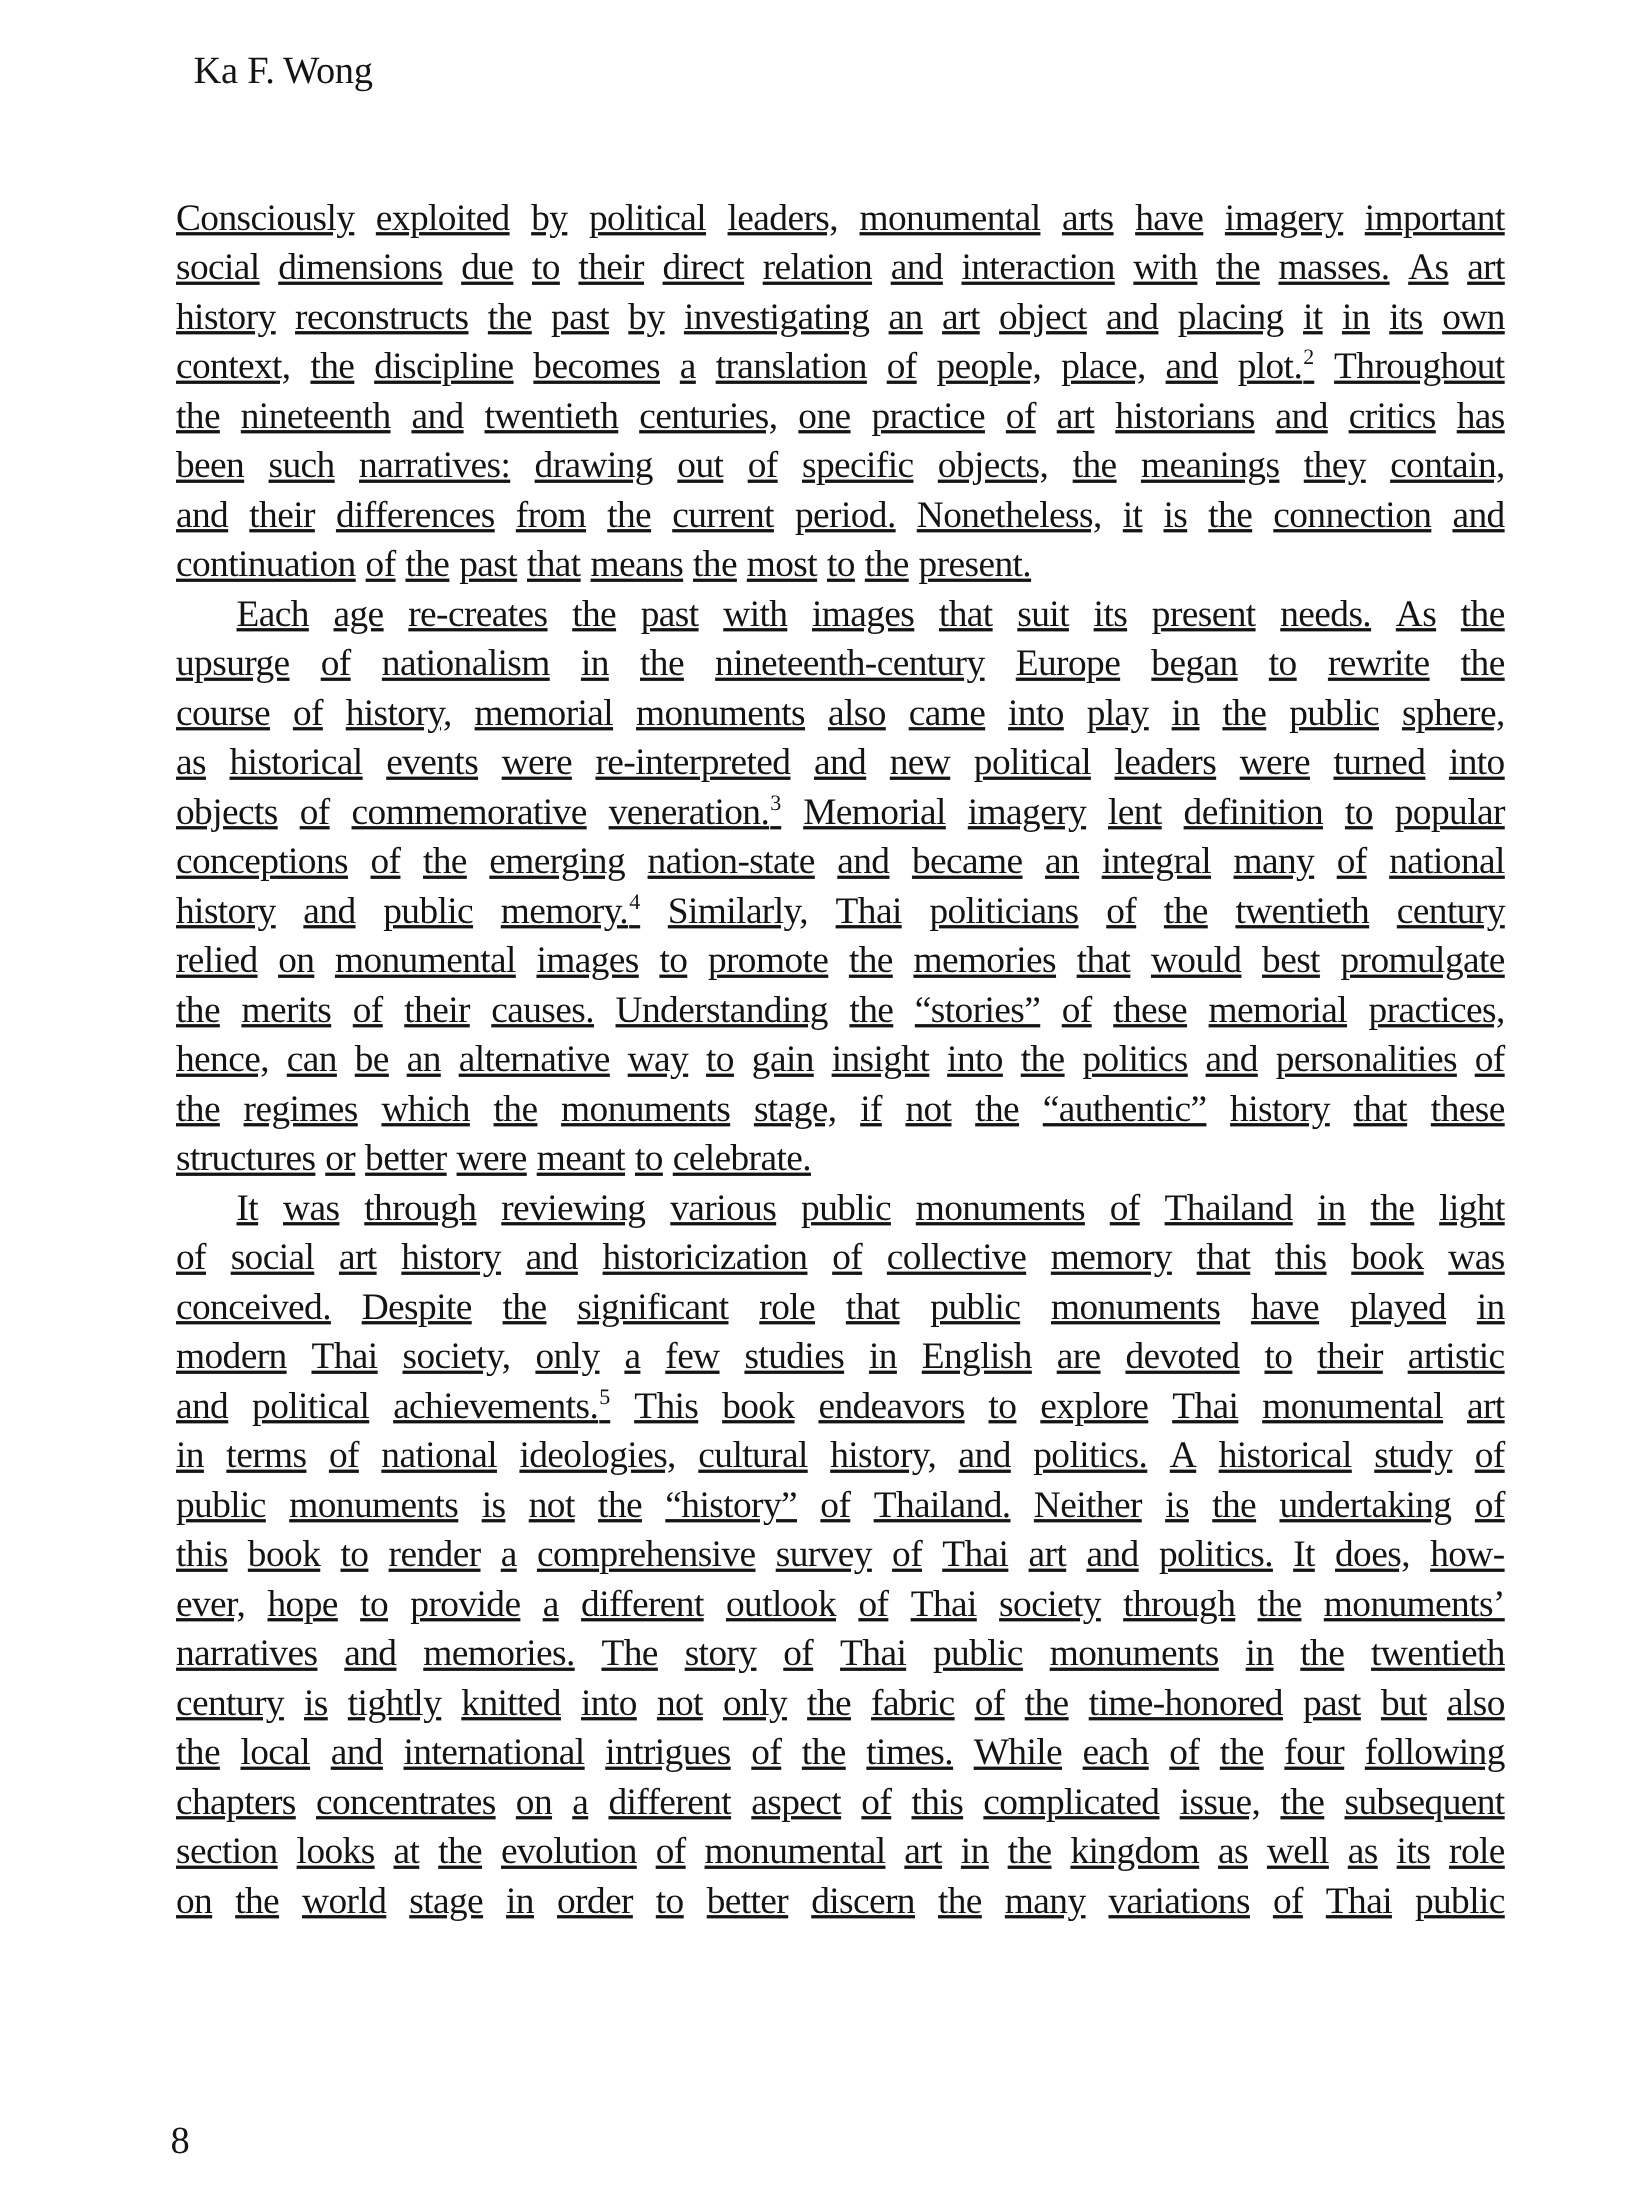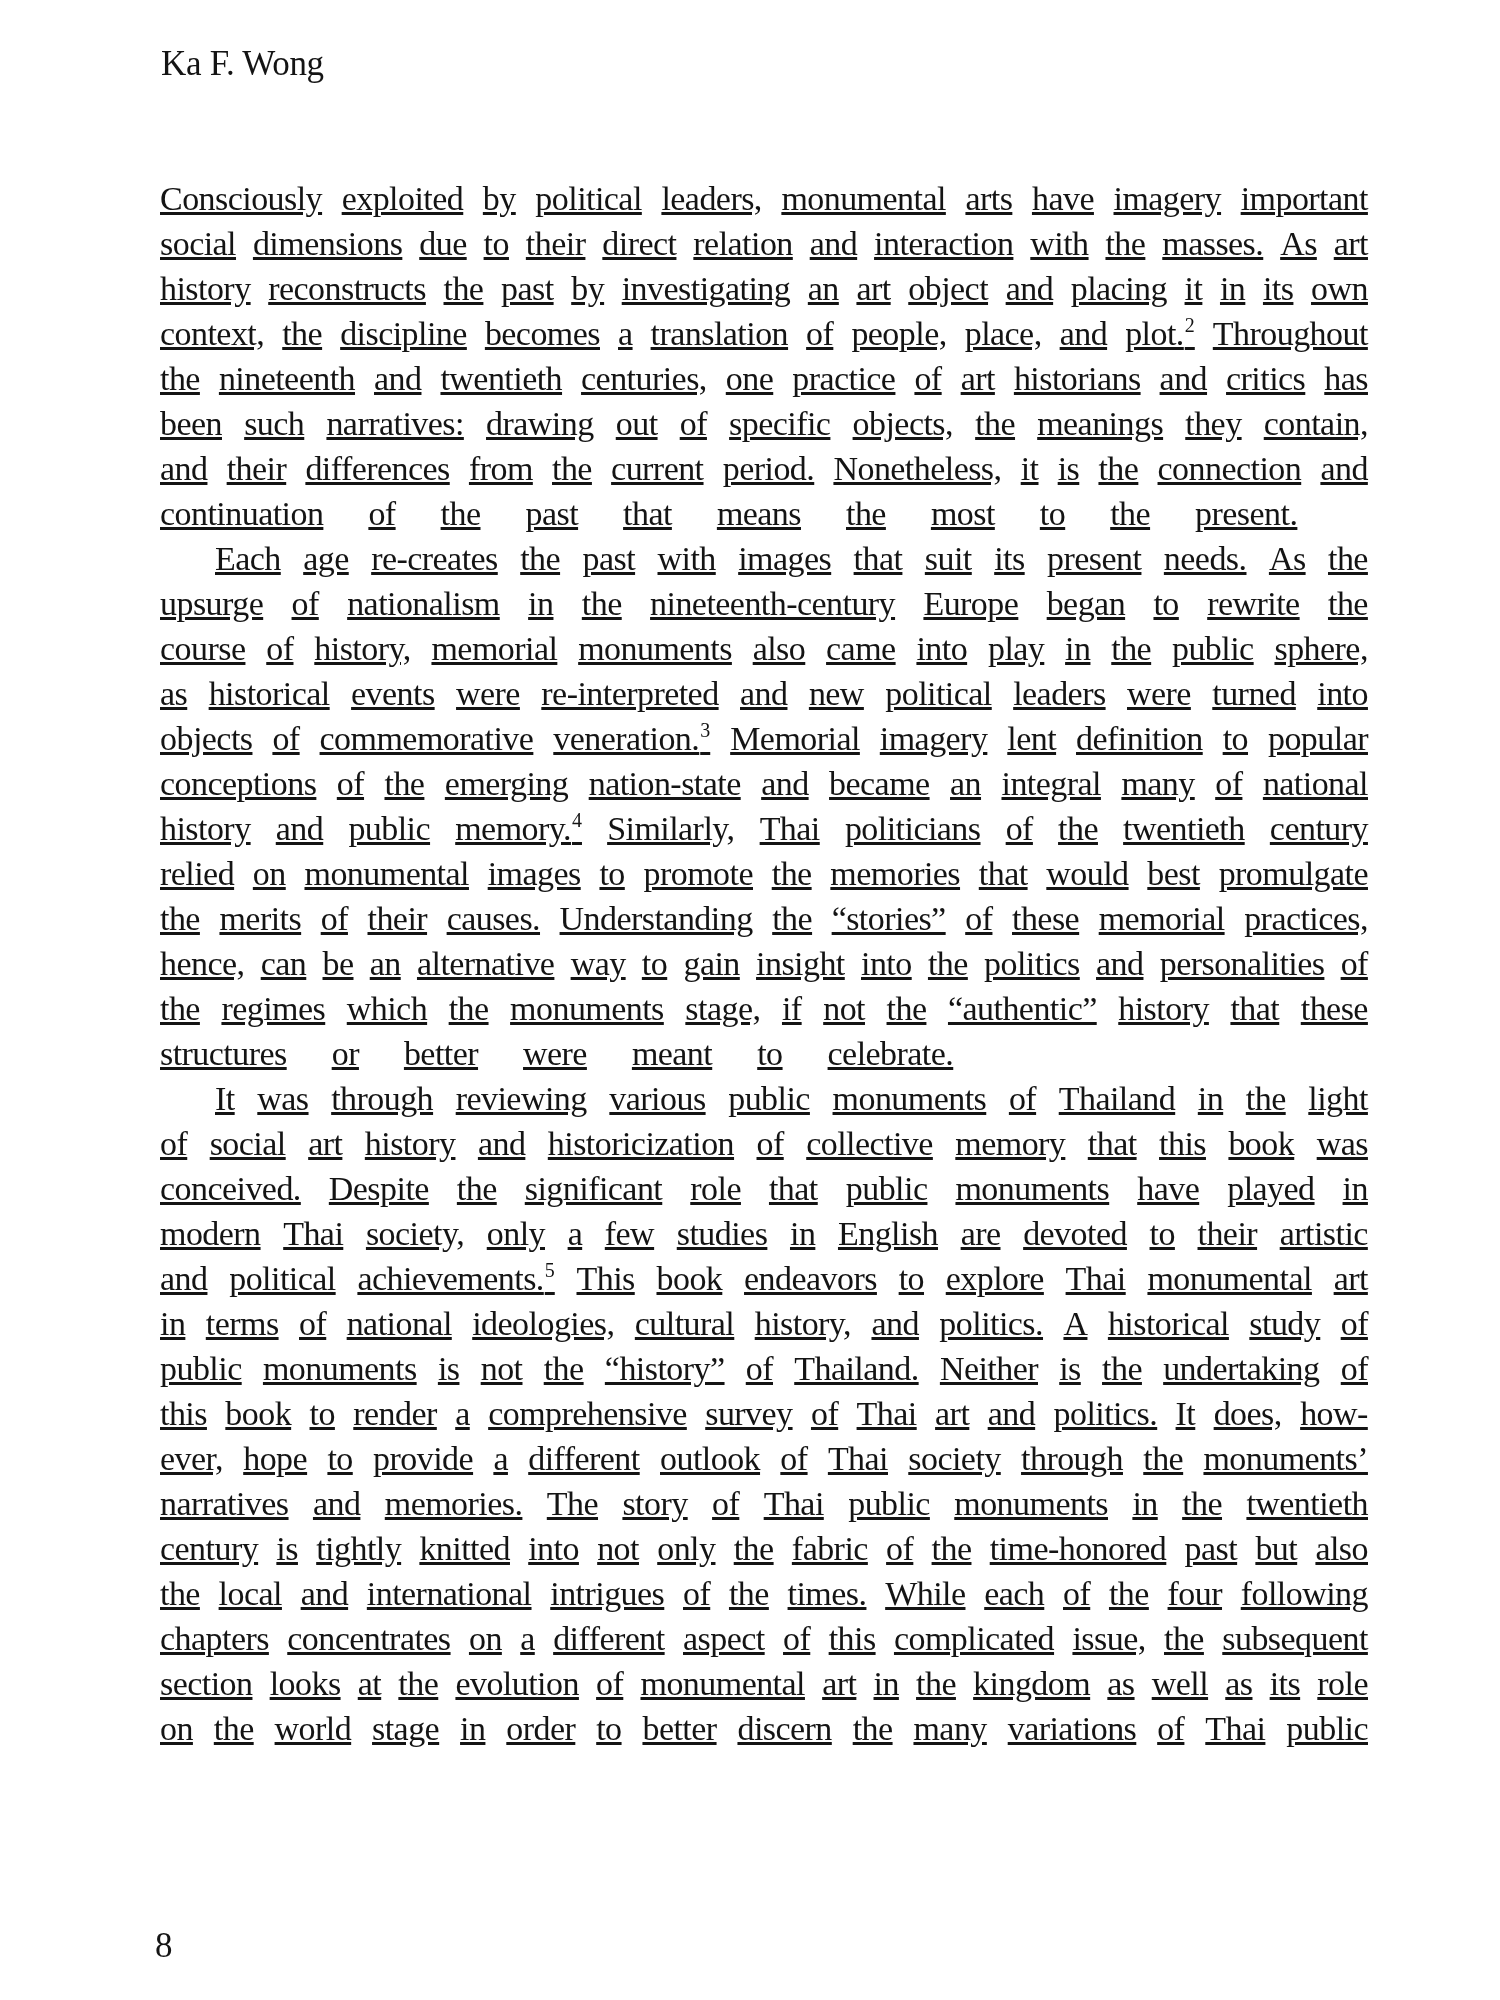--- a/index.html
+++ b/index.html
@@ -1,23 +1,23 @@
 <!DOCTYPE html>
 <html><head>
 <meta charset="utf-8">
 <style>
   html, body { margin: 0; padding: 0; background: #ffffff; }
   body { width: 1500px; height: 2000px; position: relative; overflow: hidden;
          font-family: "Liberation Serif", "DejaVu Serif", serif; color: #141414; }
-  .running-head { position: absolute; left: 161px; top: 44px; font-size: 35px; line-height: 40px;
+  .running-head { position: absolute; left: 176px; top: 44px; font-size: 35px; line-height: 40px;
                   letter-spacing: -0.3px; }
   .body-text { position: absolute; left: 160px; top: 176px; width: 1208px; text-decoration: underline; }
   .line { height: 45px; line-height: 45px; font-size: 34px; white-space: nowrap;
           display: flex; justify-content: space-between; letter-spacing: -0.55px; word-spacing: 0; }
-  .line.last { justify-content: flex-start; gap: 36px; }
+  .line.last { justify-content: flex-start; }
   .line.last .w { margin-right: 9px; }
   .line.indent { padding-left: 55px; }
   .w { display: inline-block; }
   sup.fn { font-size: 20px; line-height: 0; vertical-align: 13px; letter-spacing: 0; margin-left: 1px; }
   .page-number { position: absolute; left: 155px; top: 1926px; font-size: 35px; line-height: 40px; }
 </style>
 </head>
 <body>
 
 <div class="running-head">Ka F. Wong</div>

